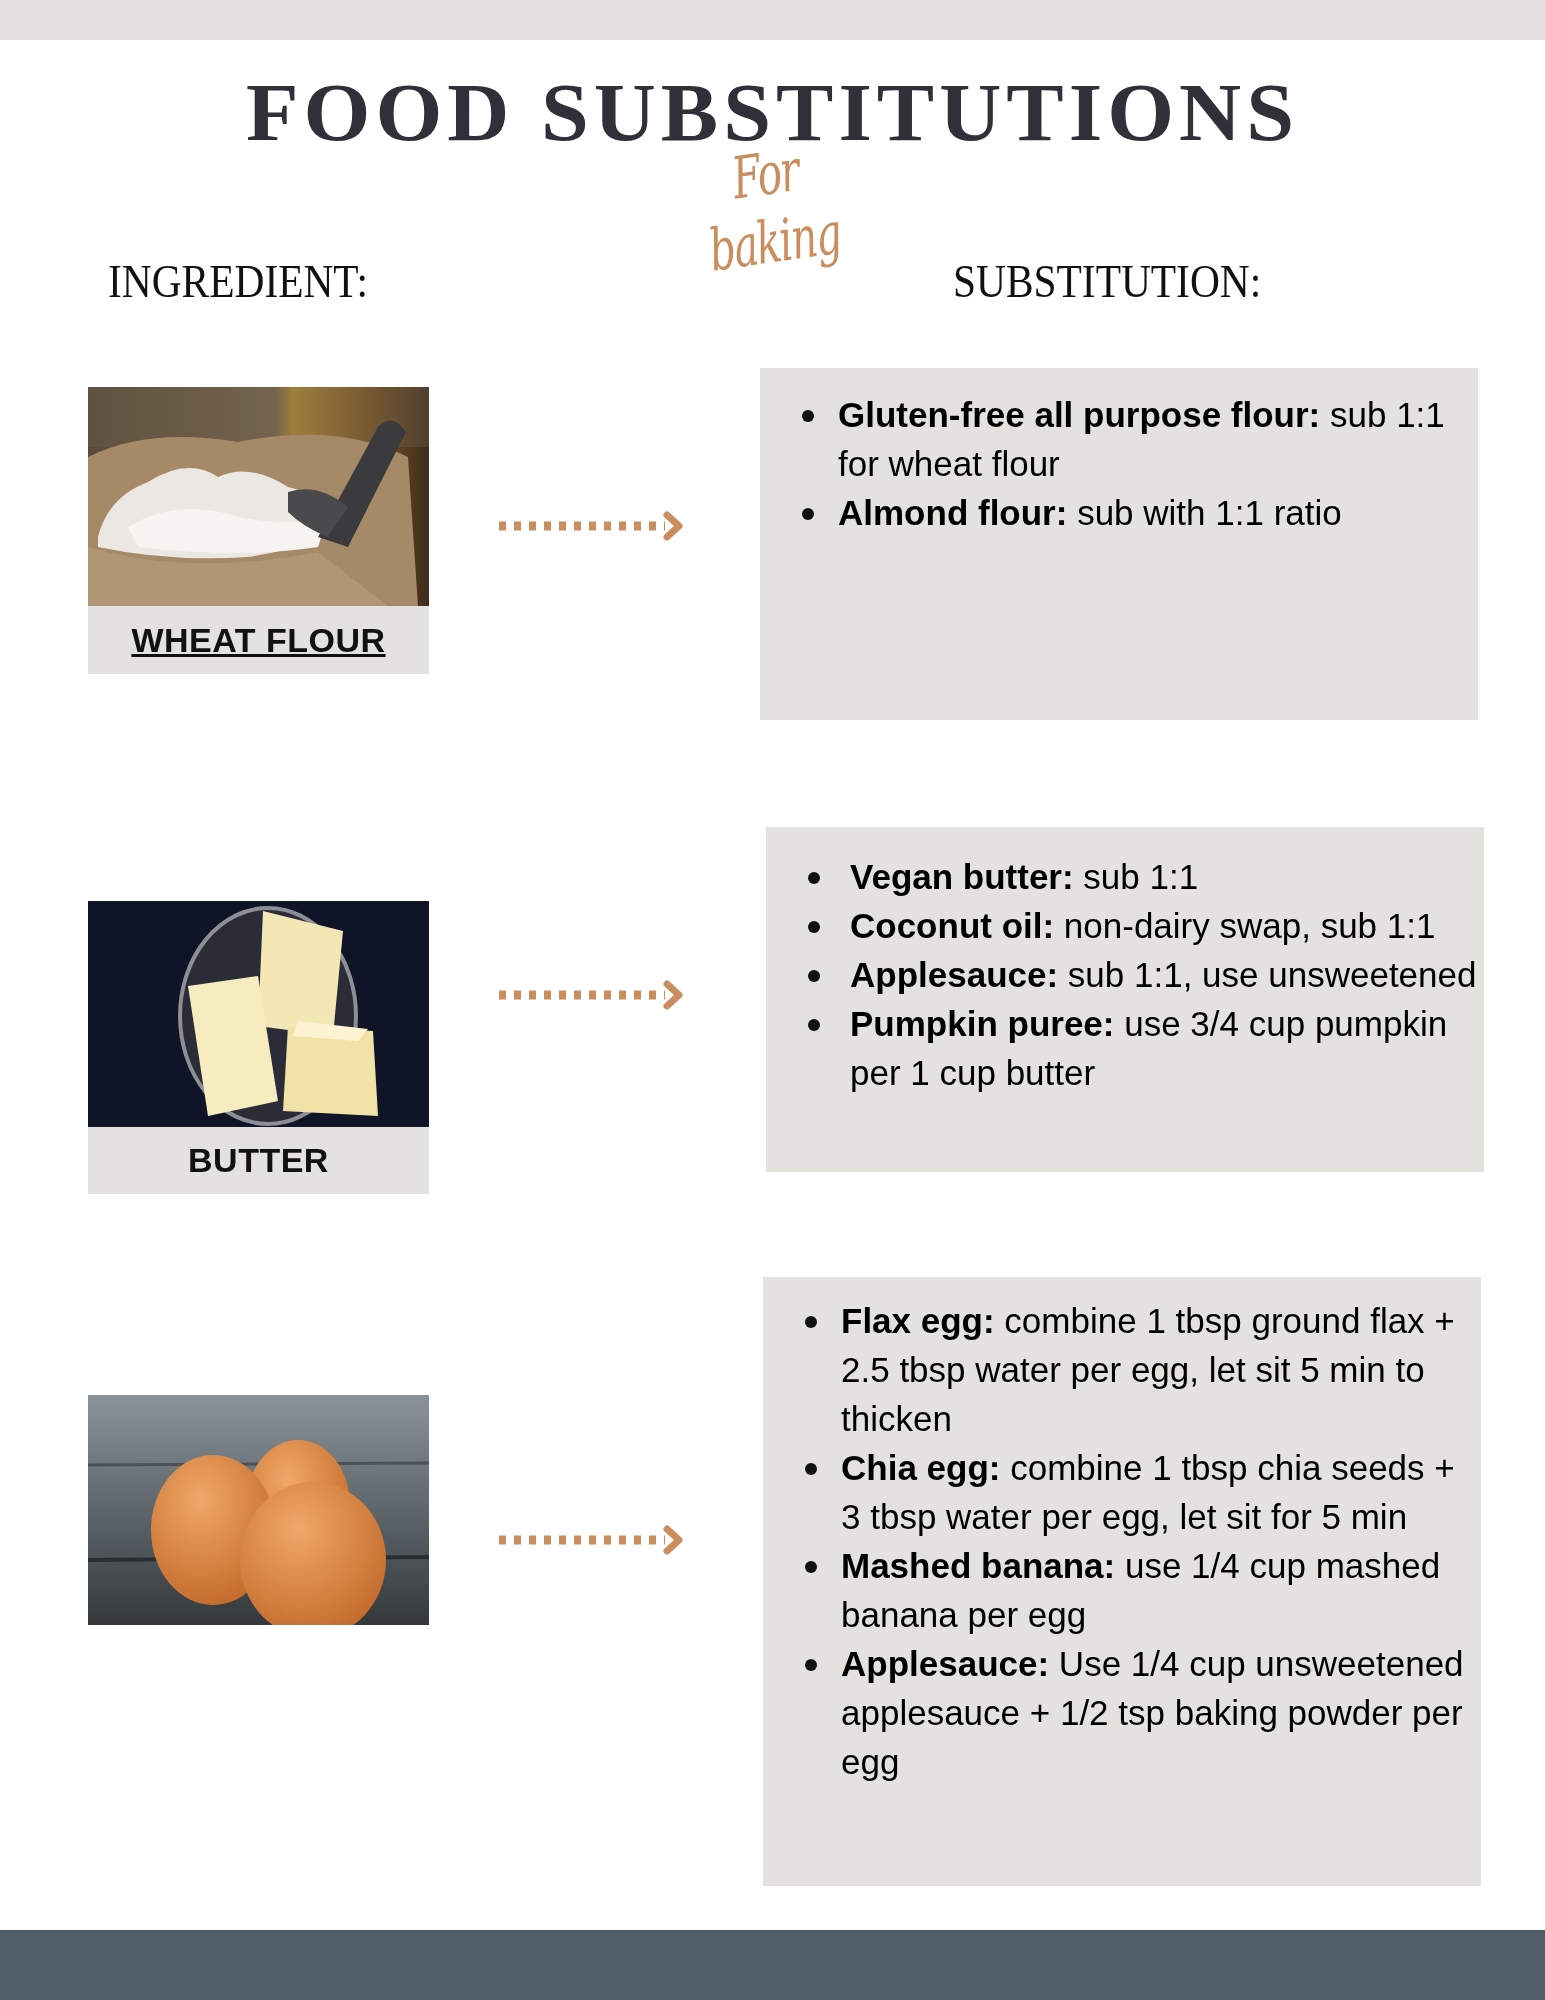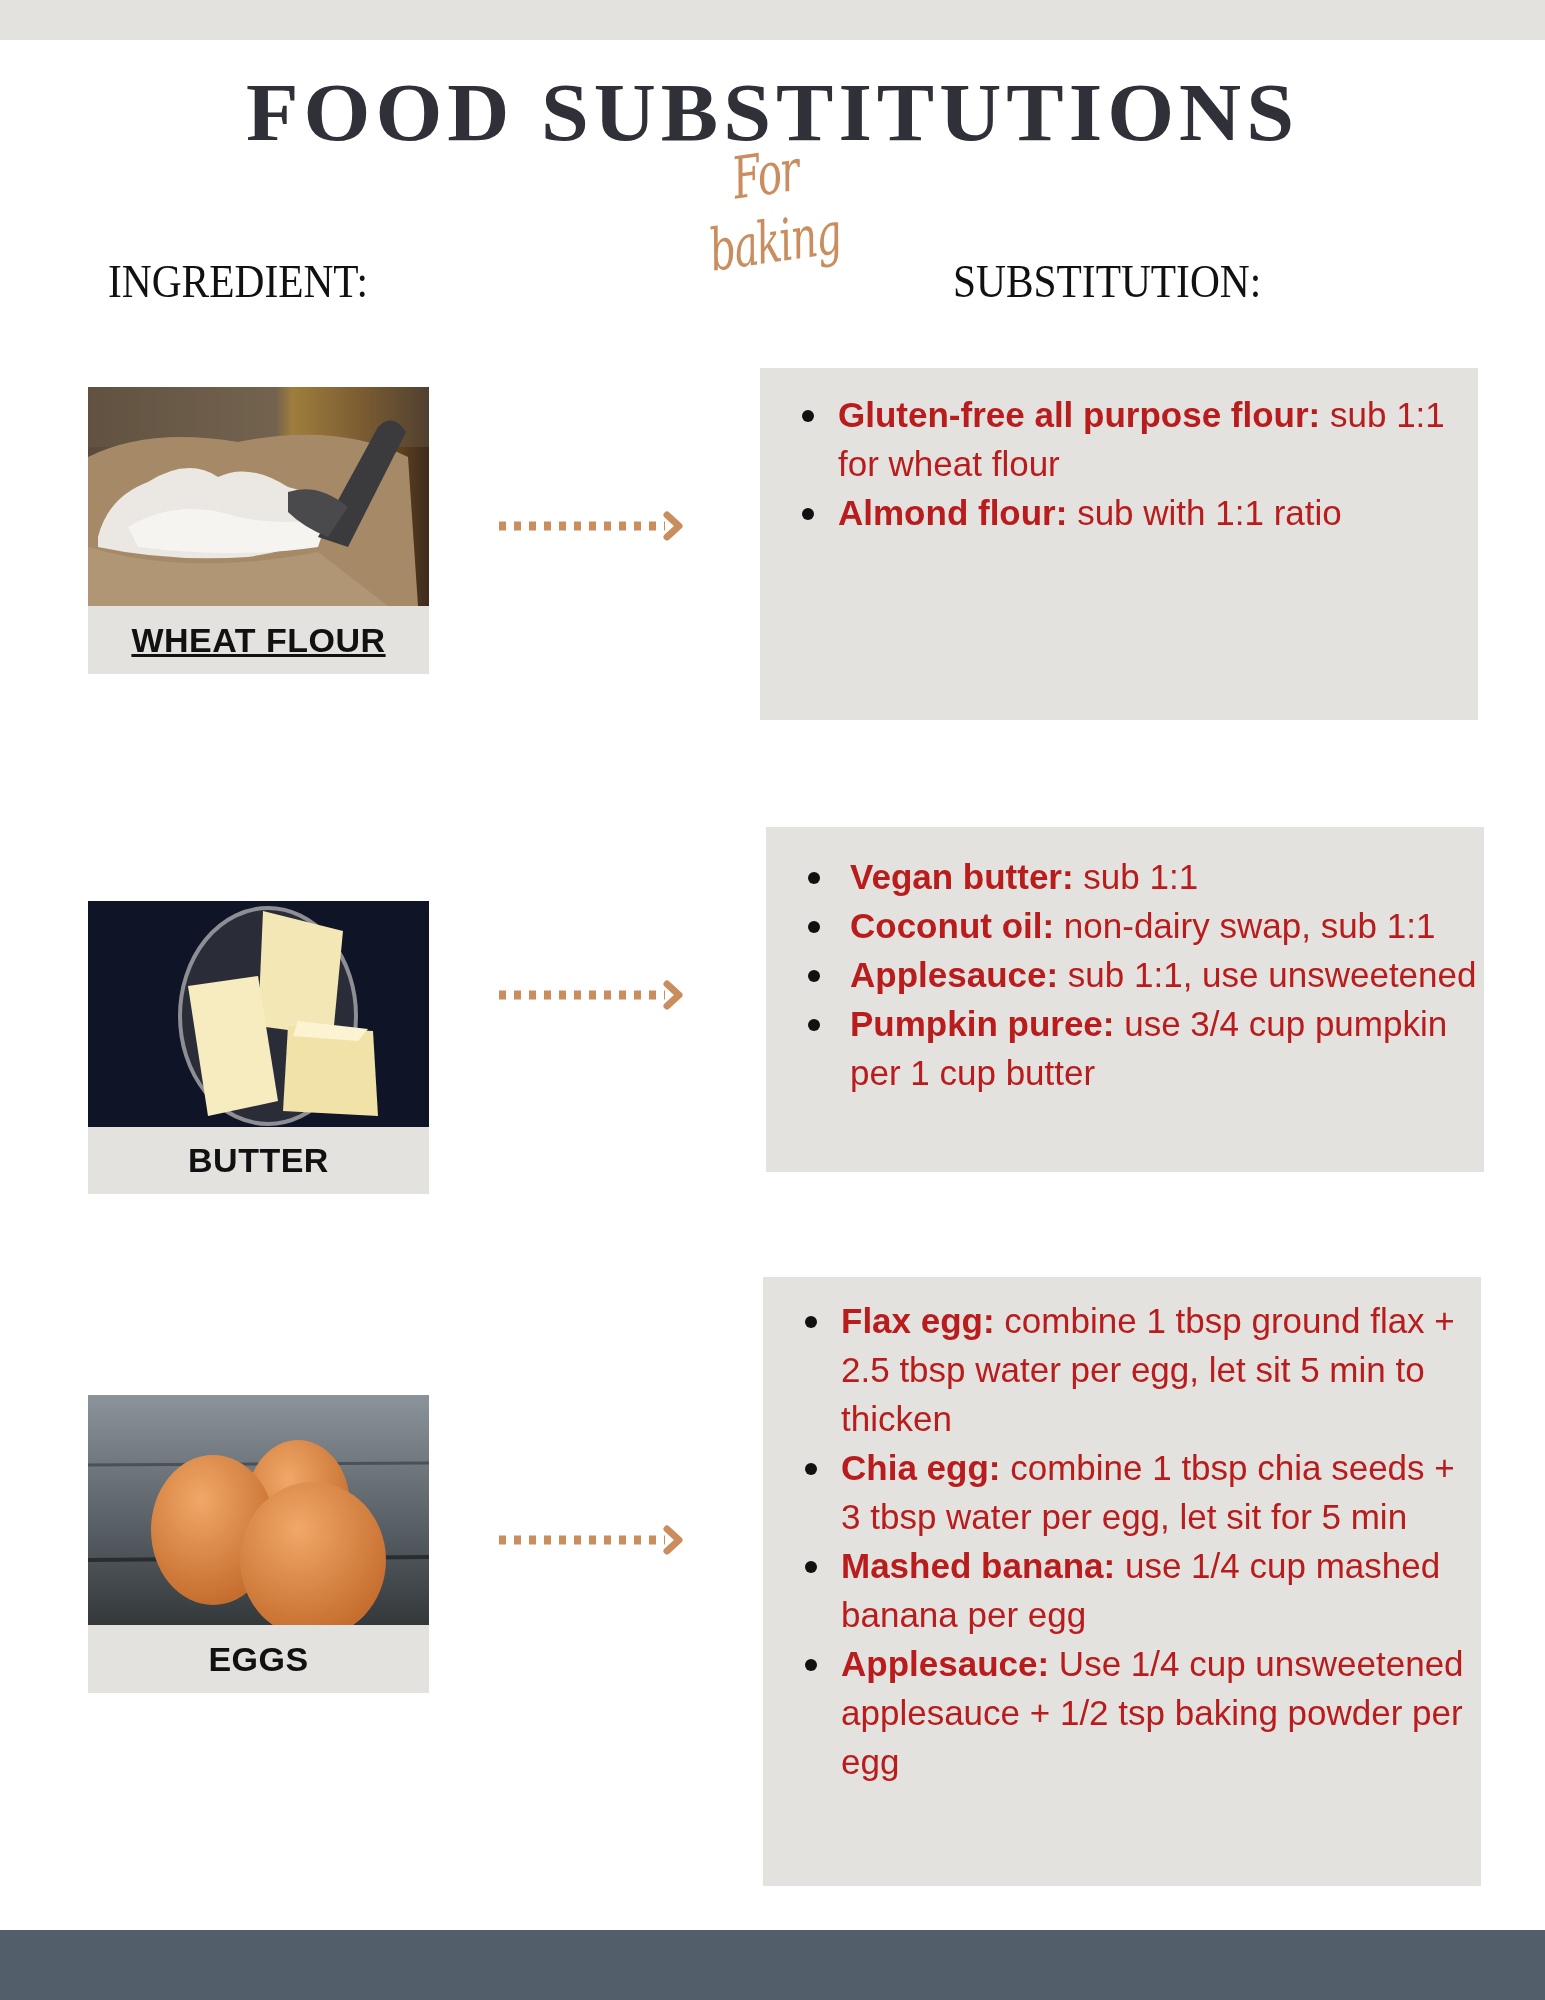--- a/index.html
+++ b/index.html
@@ -8,21 +8,21 @@
   .footer { position:absolute; left:0; top:1930px; width:1545px; height:70px; background:#525f6b; }
   .title { position:absolute; left:0; top:62px; width:1545px; text-align:center; font-family:"Liberation Serif", serif; font-weight:bold; font-size:86px; letter-spacing:5px; color:#2f3038; line-height:100px; transform:scaleY(0.95); }
   .subtitle { position:absolute; left:640px; top:140px; width:260px; text-align:center; font-family:"DejaVu Serif", serif; font-style:italic; font-size:58px; color:#c98d5e; transform:rotate(-8deg) scaleX(0.7); letter-spacing:-2px; }
   .col-head { position:absolute; top:255px; font-family:"Liberation Serif", serif; font-size:46px; color:#111; letter-spacing:0px; transform:scaleX(0.9); transform-origin:left; }
   .ing-card { position:absolute; left:88px; width:341px; }
   .ing-photo { width:341px; display:block; position:relative; overflow:hidden; }
   .ing-label { background:#e3e2de; text-align:center; font-weight:bold; font-size:34px; color:#111; letter-spacing:0.5px; }
   .arrow { position:absolute; left:497px; width:190px; height:30px; }
   .sub-box { position:absolute; background:#e3e2de; box-sizing:border-box; }
   .sub-box ul { margin:0; padding:0; list-style:none; }
-  .sub-box li { position:relative; padding-left:78px; font-size:35px; line-height:49px; color:#b91c1c; }
+  .sub-box li { position:relative; padding-left:78px; font-size:35px; line-height:49px; color:#000000; }
   .sub-box li::before { content:""; position:absolute; left:42px; top:20px; width:12px; height:12px; border-radius:50%; background:#111; }
   .sub-box b { font-weight:bold; }
 </style>
 </head>
 <body>
 
 <div class="topbar"></div>
 
 <div class="title">FOOD SUBSTITUTIONS</div>
 <div class="subtitle">For baking</div>
@@ -110,21 +110,20 @@
         </radialGradient>
       </defs>
       <rect width="341" height="230" fill="url(#ebg)"></rect>
       <line x1="0" y1="70" x2="341" y2="68" stroke="#4b5156" stroke-width="3"></line>
       <line x1="0" y1="165" x2="341" y2="162" stroke="#2a2d30" stroke-width="4"></line>
       <ellipse cx="210" cy="110" rx="52" ry="65" fill="url(#egg)"></ellipse>
       <ellipse cx="125" cy="135" rx="62" ry="75" fill="url(#egg)"></ellipse>
       <ellipse cx="225" cy="165" rx="73" ry="78" fill="url(#egg)"></ellipse>
     </svg>
   </div>
-  <div class="ing-label" style="height:68px; line-height:68px;">EGGS</div>
 </div>
 
 <svg class="arrow" style="top:1525px;" viewBox="0 0 190 30">
   <line x1="2" y1="15" x2="168" y2="15" stroke="#c98d5e" stroke-width="9" stroke-dasharray="7 8"></line>
   <polyline points="170,4 182,15 170,26" fill="none" stroke="#c98d5e" stroke-width="7" stroke-linecap="round" stroke-linejoin="round"></polyline>
 </svg>
 
 <div class="sub-box" style="left:763px; top:1277px; width:718px; height:609px; padding-top:19px;">
   <ul>
     <li><b>Flax egg:</b><span> combine 1 tbsp ground flax + 2.5 tbsp water per egg, let sit 5 min to thicken</span></li>

